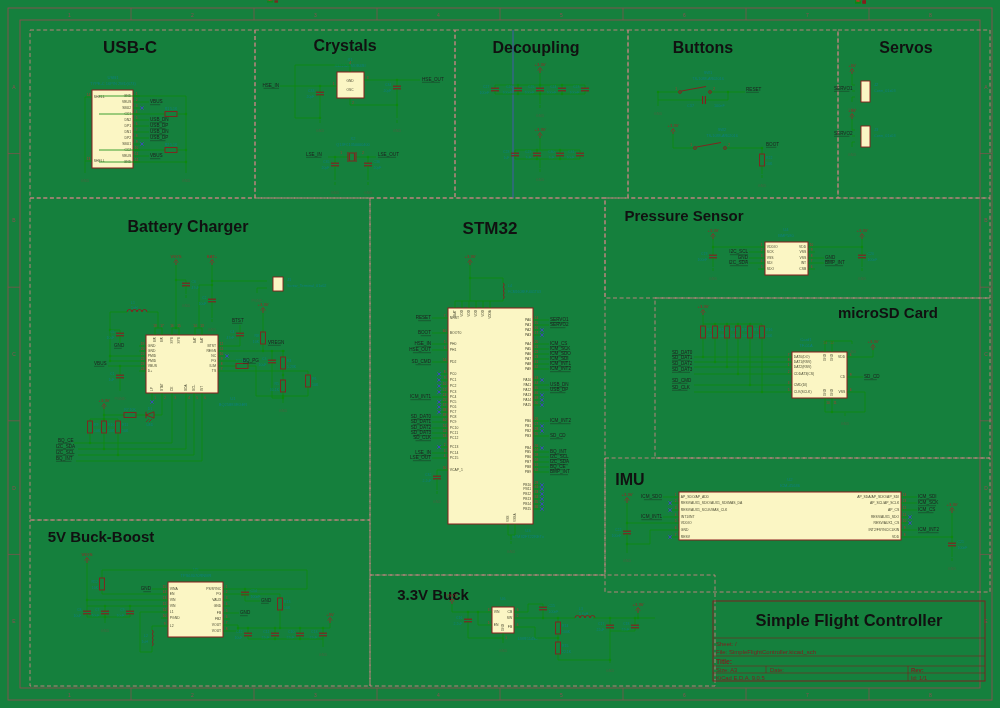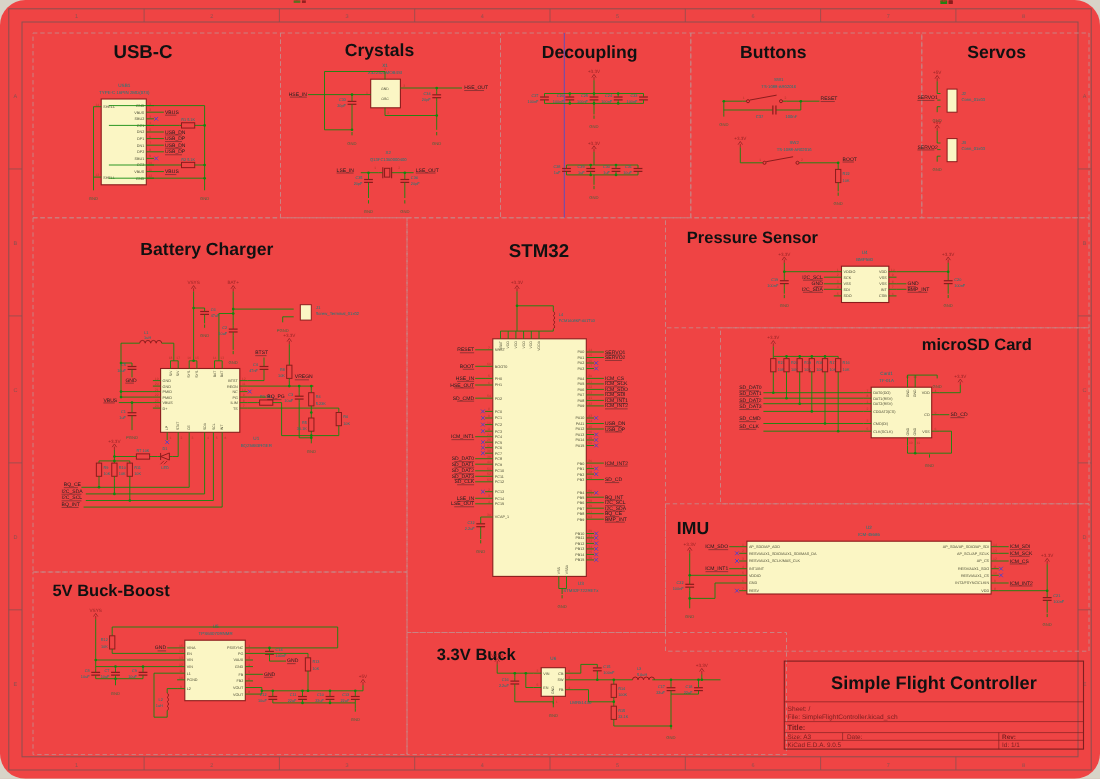--- a/index.html
+++ b/index.html
@@ -1,16 +1,16 @@
 <!DOCTYPE html>
 <html><head>
 <meta charset="utf-8">
 <style>
   html,body{margin:0;padding:0;background:#d8d4c8;font-family:"Liberation Sans",sans-serif;}
-  .page{position:relative;width:1000px;height:708px;background:#ef4444;overflow:hidden;border-radius:23px;}
+  .page{position:relative;width:1000px;height:708px;background:#15803d;overflow:hidden;}
   svg{position:absolute;left:0;top:0;}
 </style>
 </head>
 <body>
 
 <div class="page">
   <svg id="sch" width="1000" height="708" viewBox="0 0 1000 708">
       <g>
         <rect x="8" y="8" width="984" height="692" fill="none" stroke="#8a5050" stroke-width="0.9"></rect>
         <rect x="20" y="20" width="960" height="668" fill="none" stroke="#8a5050" stroke-width="0.9"></rect>

